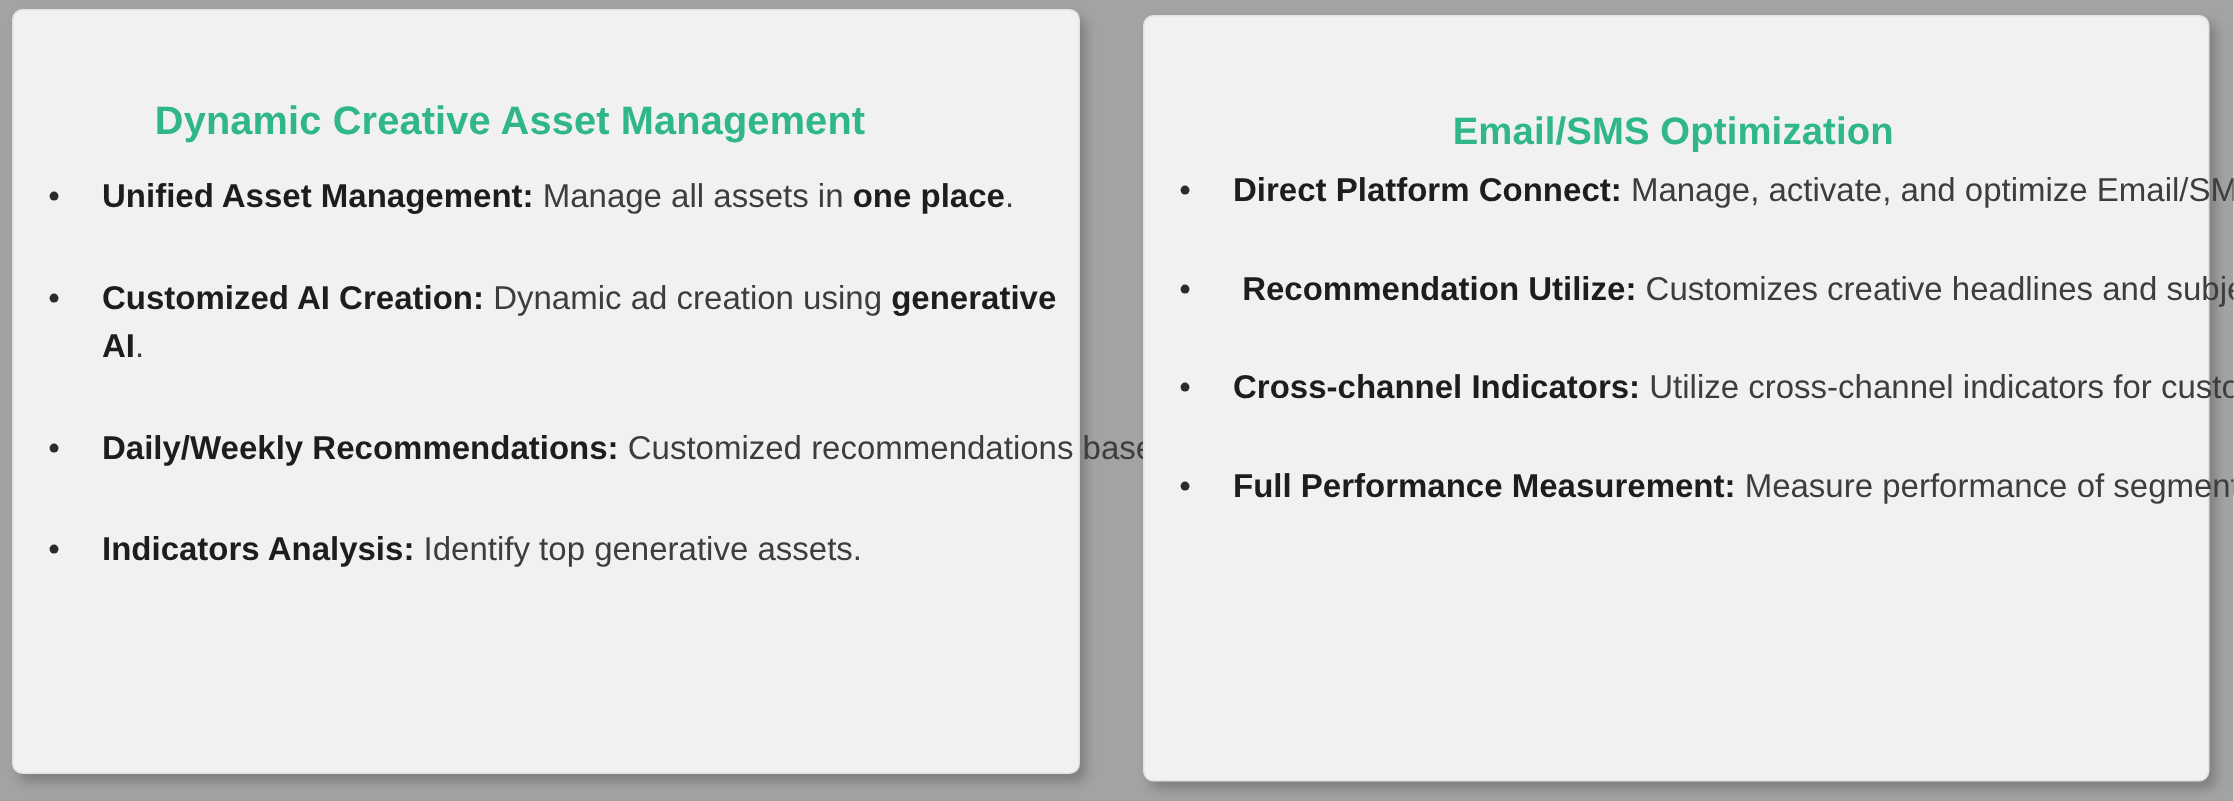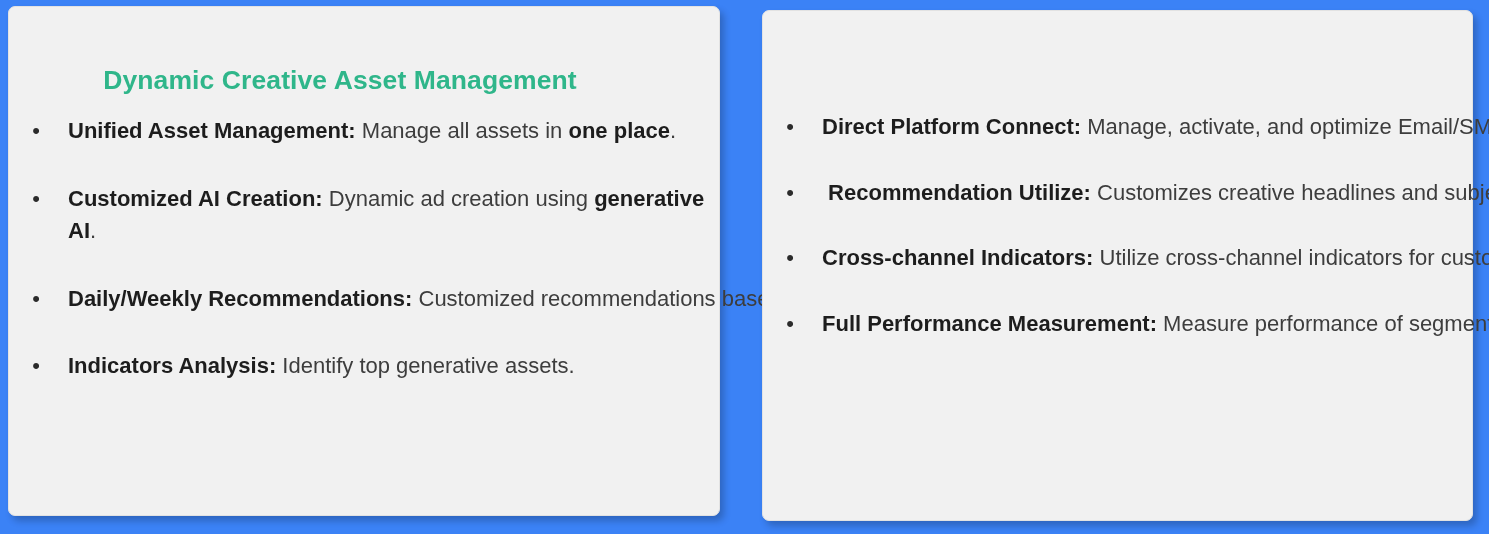--- a/index.html
+++ b/index.html
@@ -11,21 +11,21 @@
   body {
     width: 1489px;
     height: 534px;
     font-family: "Liberation Sans", "DejaVu Sans", sans-serif;
     overflow: hidden;
   }
   .canvas {
     position: relative;
     width: 1489px;
     height: 534px;
-    background: #3b82f6;
+    background: #a3a3a3;
   }
 
   .card {
     position: absolute;
     background: #f1f1f1;
     border: 1px solid #e2e2e2;
     border-radius: 7px;
     box-sizing: border-box;
     box-shadow: 4px 5px 7px rgba(0,0,0,0.22);
   }
@@ -137,20 +137,21 @@
 
       <li class="bullet-item">
         <span class="bullet-dot">•</span>
         <span class="bullet-label lead-space">Indicators Analysis:</span><span class="bullet-text lead-space"> Identify top generative assets.</span><span class="bullet-strong"></span><span class="bullet-text"></span>
       </li>
 
     </ul>
   </section>
 
   <section class="card card-right">
+    <h2 class="card-title">Email/SMS Optimization</h2>
     <ul class="bullet-list">
 
       <li class="bullet-item">
         <span class="bullet-dot">•</span>
         <span class="bullet-label lead-space">Direct Platform Connect:</span><span class="bullet-text lead-space"> Manage, activate, and optimize Email/SMS platforms.</span><span class="bullet-strong"></span><span class="bullet-text"></span>
       </li>
 
       <li class="bullet-item">
         <span class="bullet-dot">•</span>
         <span class="bullet-label lead-space"> Recommendation Utilize:</span><span class="bullet-text lead-space"> Customizes creative headlines and subject lines.</span><span class="bullet-strong"></span><span class="bullet-text"></span>

